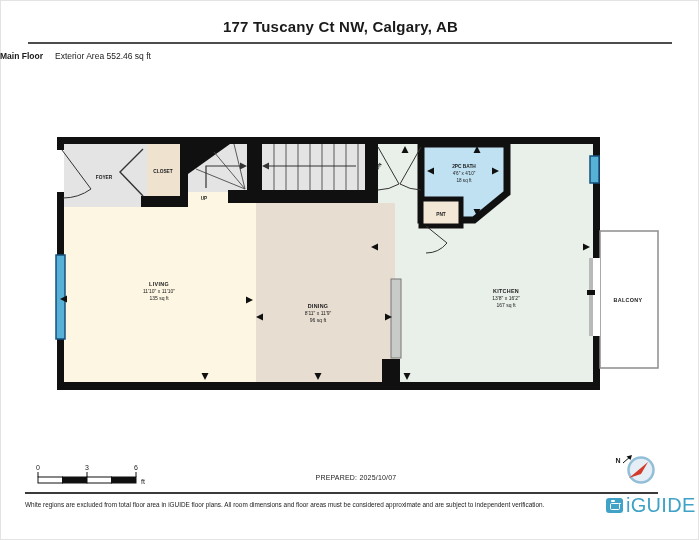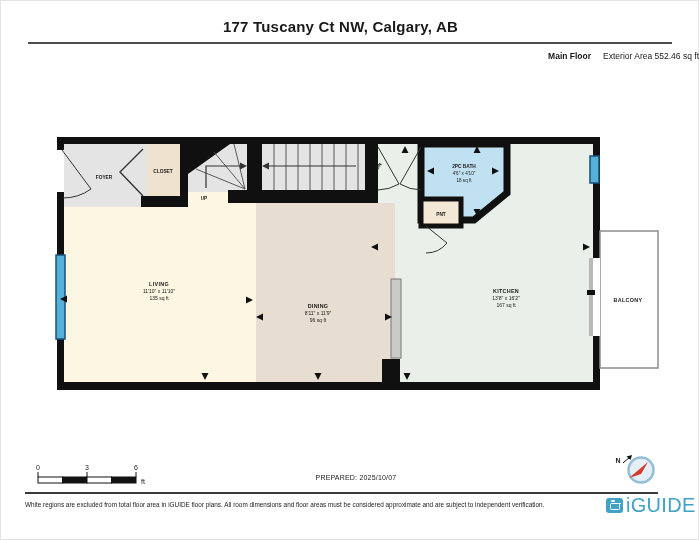--- a/index.html
+++ b/index.html
@@ -4,21 +4,21 @@
 <style>
   html,body{margin:0;padding:0;background:#fff;}
   .page{
     position:relative;width:699px;height:540px;background:#ffffff;overflow:hidden;
     font-family:"Liberation Sans","DejaVu Sans",sans-serif;color:#1a1a1a;
     box-shadow:inset 0 0 0 1px #e3e3e3;
   }
   .abs{position:absolute;}
   .title{top:18px;left:0;width:681px;text-align:center;font-size:15px;font-weight:bold;letter-spacing:.2px;}
   .hrule{top:42px;left:28px;width:644px;height:2px;background:#4d4d4d;}
-  .subtitle{top:51px;left:0;width:699px;text-align:right;font-size:8.5px;}
+  .subtitle{top:51px;left:0;width:699px;text-align:left;font-size:8.5px;}
   .subtitle .floor{font-weight:bold;margin-right:12px;}
   .plan-svg{top:0;left:0;}
   .prepared{top:474px;left:256px;width:200px;text-align:center;font-size:7px;color:#222;letter-spacing:.2px;}
   .frule{top:492px;left:25px;width:633px;height:2px;background:#3a3a3a;}
   .disclaimer{top:501px;left:25px;width:565px;font-size:6.4px;color:#222;}
   .brand{top:494px;left:606px;display:flex;align-items:center;gap:3px;}
   .brand-icon{position:relative;width:17px;height:15px;background:#3fa2c6;border-radius:3px;}
   .brand-icon .lens{position:absolute;left:3.5px;top:4.5px;width:8px;height:5.5px;border:1.3px solid #fff;border-radius:1.5px;}
   .brand-icon .hump{position:absolute;left:5px;top:2px;width:4px;height:2px;background:#fff;border-radius:1px;}
   .brand-icon .dot{position:absolute;right:2.5px;top:4.5px;width:1.8px;height:1.8px;background:#fff;border-radius:50%;}

